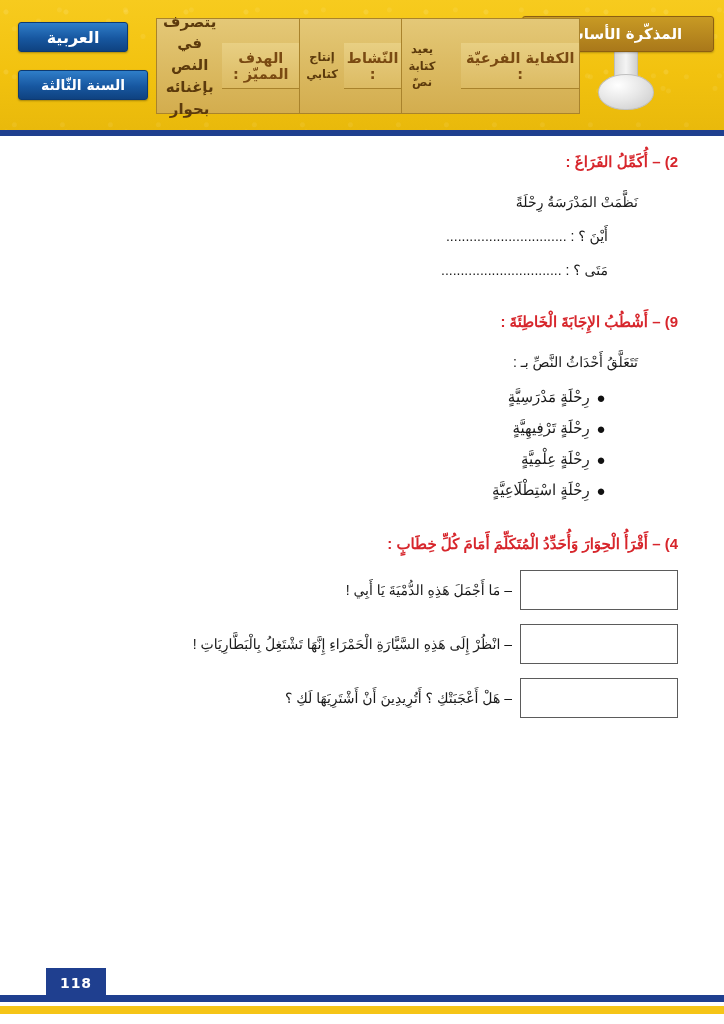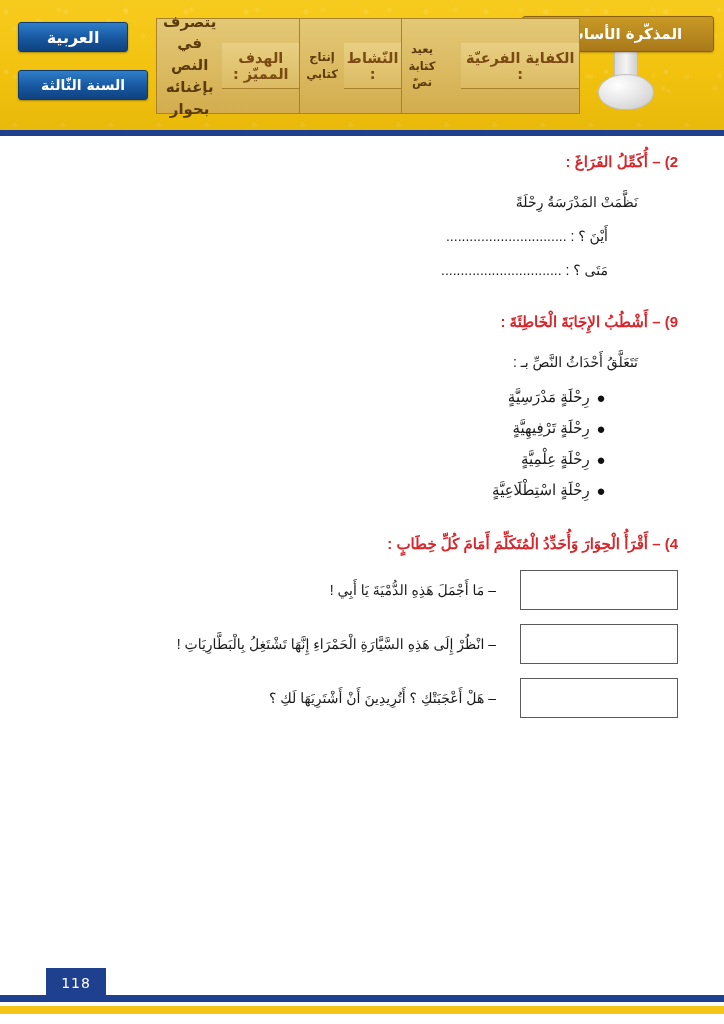--- a/index.html
+++ b/index.html
@@ -206,21 +206,21 @@
     color:#1a1a1a;
     margin:10px 0 16px 0;
     text-align:right;
   }
   .dialog-row{
     display:flex;
     flex-direction:row-reverse; 
     align-items:center;
     justify-content:space-between;
     margin-bottom:14px;
-    gap:24px;
+    gap:8px;
   }
   .dialog-text{
     font-size:14px;
     color:#1a1a1a;
     line-height:1.9;
     flex:1;
     text-align:right;
     padding-left:10px;
   }
   .answer-box{
@@ -249,21 +249,21 @@
     width:724px; height:8px;
     background:#f5c518;
   }
   .page-num{
     position:absolute;
     left:46px; bottom:26px;
     width:60px; height:30px;
     background:#1f3f8f;
     color:#ffffff;
     font-size:14px;
-    font-weight:normal;
+    font-weight:bold;
     display:flex;
     align-items:center;
     justify-content:center;
     letter-spacing:1px;
   }
 </style>
 </head>
 <body>
 
 <div class="header-band">

